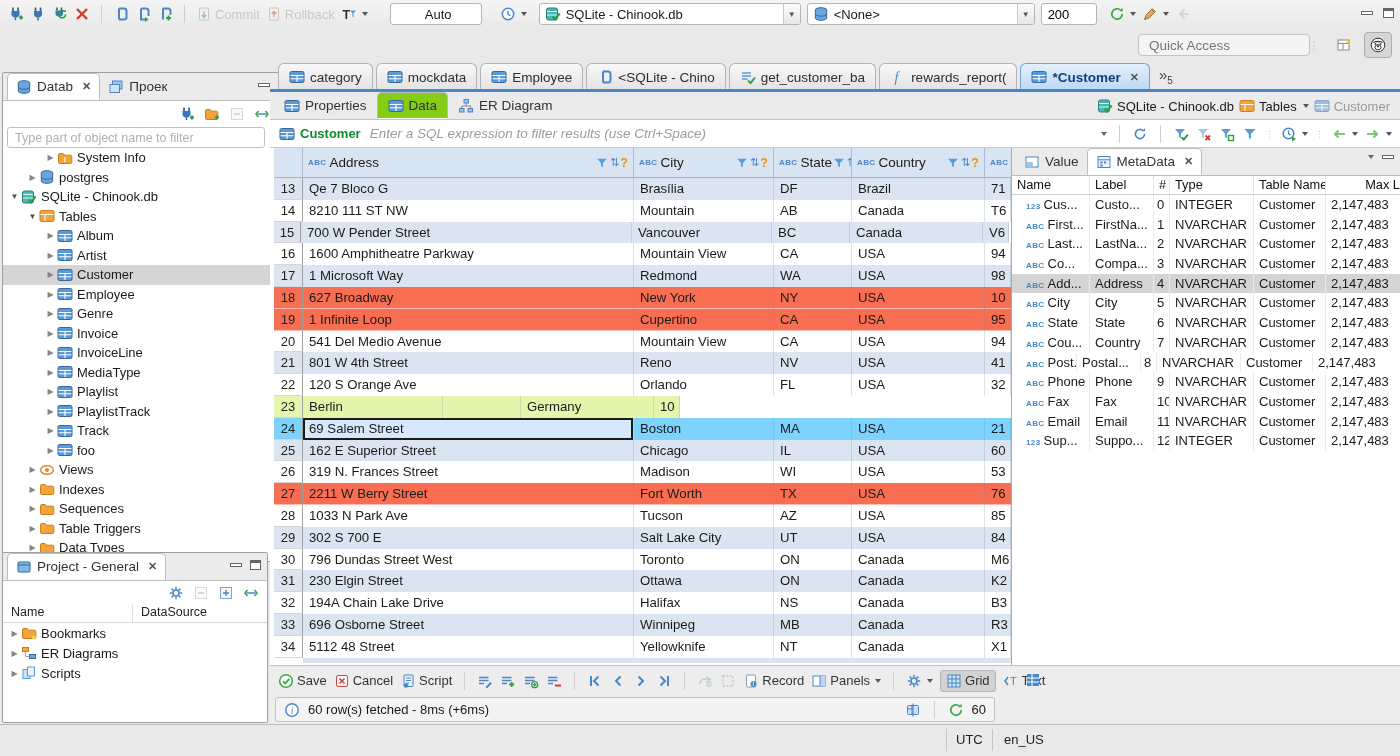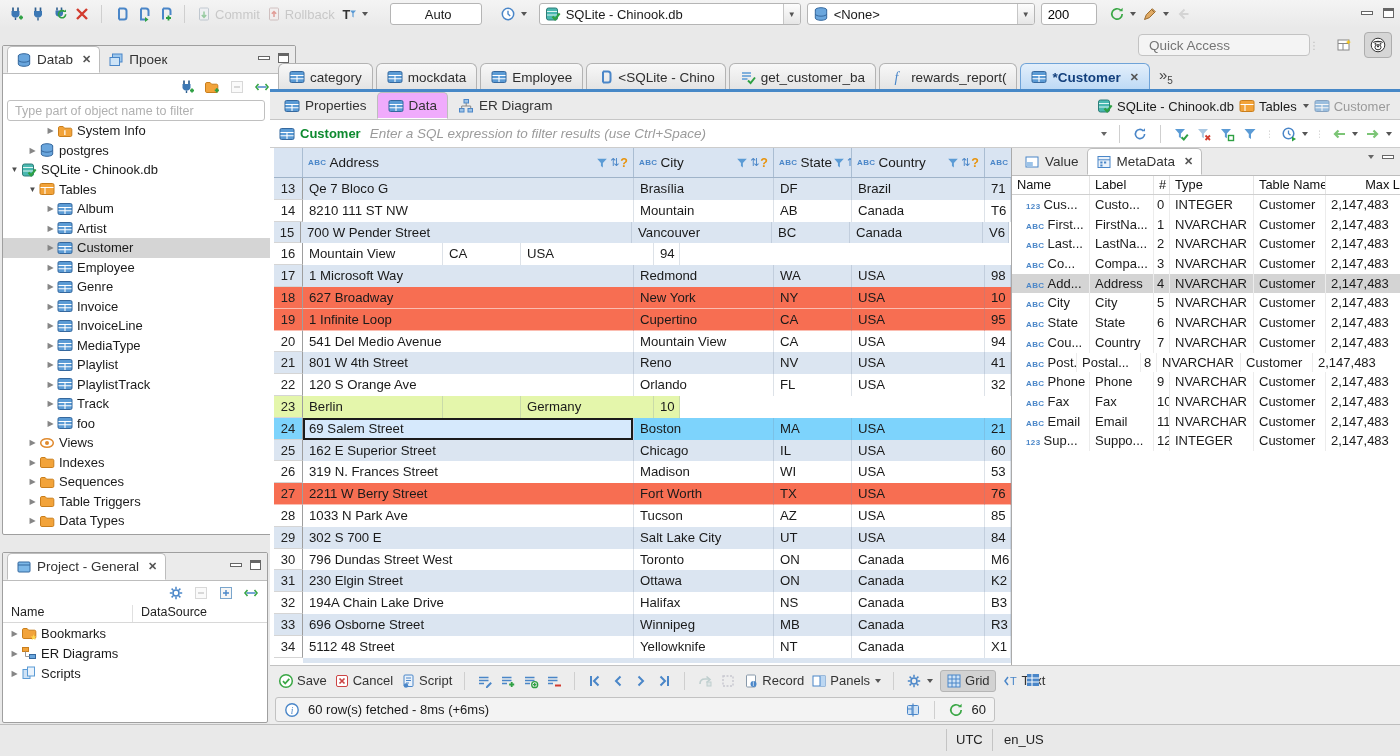--- a/index.html
+++ b/index.html
@@ -27,21 +27,21 @@
 
   .strip2 { position:absolute; left:0; top:28px; width:1400px; height:33px; }
   .qa-box { position:absolute; right:90px; top:6px; width:172px; height:22px; border:1px solid #c3c3c3; border-radius:4px; background:#f4f4f4; color:#a0a0a0; font-size:13.5px; padding:0 10px; font-family:"Liberation Sans",sans-serif; }
   .persp { position:absolute; right:8px; top:4px; display:flex; align-items:center; gap:6px; }
   .persp .pbtn { width:28px; height:26px; display:flex; align-items:center; justify-content:center; border-radius:4px; }
   .persp .active { background:#d6d6d6; border:1px solid #adadad; }
   .dotsep { color:#bbb; font-size:10px; letter-spacing:1px; margin-right:4px; }
 
   
   .panel { position:absolute; background:#fff; border:1px solid #9f9f9f; border-radius:2px; overflow:hidden; }
-  .nav-panel { left:2px; top:45px; width:294px; height:490px; }
+  .nav-panel { left:2px; top:72px; width:294px; height:490px; }
   .proj-panel { left:2px; top:552px; width:266px; height:171px; }
   .ptabs { height:28px; background:#ebebeb; border-bottom:1px solid #bdbdbd; display:flex; align-items:flex-end; padding-left:4px; position:relative; }
   .ptab { height:27px; display:flex; align-items:center; gap:5px; padding:0 8px; font-size:13.5px; color:#333; }
   .ptab.active { background:#fff; border:1px solid #bdbdbd; border-bottom:1px solid #fff; border-radius:5px 5px 0 0; }
   .pwinbtns { position:absolute; right:6px; top:7px; display:flex; gap:8px; align-items:center; }
   .ptoolbar { height:26px; display:flex; justify-content:flex-end; align-items:center; gap:9px; padding-right:8px; background:#fff; }
   .nfilter { display:block; width:258px; margin:0 4px; height:21px; border:1px solid #c0c0c0; border-radius:3px; padding:0 7px; font-size:12.5px; color:#333; font-family:"Liberation Sans",sans-serif; background:#fff; }
   .nfilter::placeholder { color:#b0b0b0; }
   .ntree { height:408px; overflow:hidden; }
   .trow { height:19.5px; display:flex; align-items:center; white-space:nowrap; }
@@ -58,21 +58,21 @@
   .etab { height:27px; display:flex; align-items:center; gap:5px; padding:0 10px; margin-right:3px; border:1px solid #b3b3b3; border-bottom:none; border-radius:6px 6px 0 0; background:linear-gradient(#f8f8f8,#e3e3e3); font-size:13.5px; color:#2e2e2e; white-space:nowrap; }
   .etab.active { background:linear-gradient(#e3effb,#bcd9f5); border-color:#6fa3d8; color:#123f7c; font-weight:bold; }
   .etab-more { font-size:15px; color:#444; margin-left:6px; align-self:center; }
   .etab-more sub { font-size:10px; }
   .ewin { position:absolute; right:6px; top:8px; display:flex; gap:10px; align-items:center; }
   .blueline { position:absolute; left:270px; top:89px; width:1130px; height:3px; background:#4788c7; }
 
   
   .subbar { position:absolute; left:270px; top:92px; width:1130px; height:28px; background:#ebebeb; border-bottom:1px solid #c6c6c6; display:flex; align-items:flex-end; padding-left:4px; }
   .stab { height:27px; display:flex; align-items:center; gap:5px; padding:0 10px; font-size:13.5px; color:#333; }
-  .stab.active { background:#f0abfc; border:1px solid #bdbdbd; border-bottom:1px solid #fff; border-radius:5px 5px 0 0; }
+  .stab.active { background:#84cc16; border:1px solid #bdbdbd; border-bottom:1px solid #fff; border-radius:5px 5px 0 0; }
   .crumbs { margin-left:auto; display:flex; align-items:center; gap:5px; padding:0 10px 5px 0; font-size:13px; }
   .crumb { display:flex; align-items:center; gap:4px; }
   .crumb .muted { color:#9a9a9a; }
 
   
   .filterbar { position:absolute; left:270px; top:120px; width:1130px; height:28px; background:#fff; border-bottom:1px solid #ccc; display:flex; align-items:center; }
   .fentity { display:flex; align-items:center; gap:5px; padding:0 9px; color:#0e8a2f; font-weight:bold; flex:none; }
   .fsql { flex:1; border:none; outline:none; font-style:italic; font-size:13.5px; color:#333; font-family:"Liberation Sans",sans-serif; }
   .fsql::placeholder { color:#9b9b9b; }
   .ficons { display:flex; align-items:center; gap:7px; padding-right:8px; flex:none; }
@@ -934,20 +934,21 @@
         <div class="grow r-stripe">
           <div class="gc gnum" style="width:27px">15</div>
           <div class="gc" style="width:331px">700 W Pender Street</div>
           <div class="gc" style="width:140px">Vancouver</div>
           <div class="gc" style="width:78px">BC</div>
           <div class="gc" style="width:133px">Canada</div>
           <div class="gc" style="width:26px">V6</div>
         </div>
         <div class="grow r-white">
           <div class="gc gnum" style="width:29px">16</div>
+          <div class="gc" style="width:331px">1600 Amphitheatre Parkway</div>
           <div class="gc" style="width:140px">Mountain View</div>
           <div class="gc" style="width:78px">CA</div>
           <div class="gc" style="width:133px">USA</div>
           <div class="gc" style="width:26px">94</div>
         </div>
         <div class="grow r-stripe">
           <div class="gc gnum" style="width:29px">17</div>
           <div class="gc" style="width:331px">1 Microsoft Way</div>
           <div class="gc" style="width:140px">Redmond</div>
           <div class="gc" style="width:78px">WA</div>

